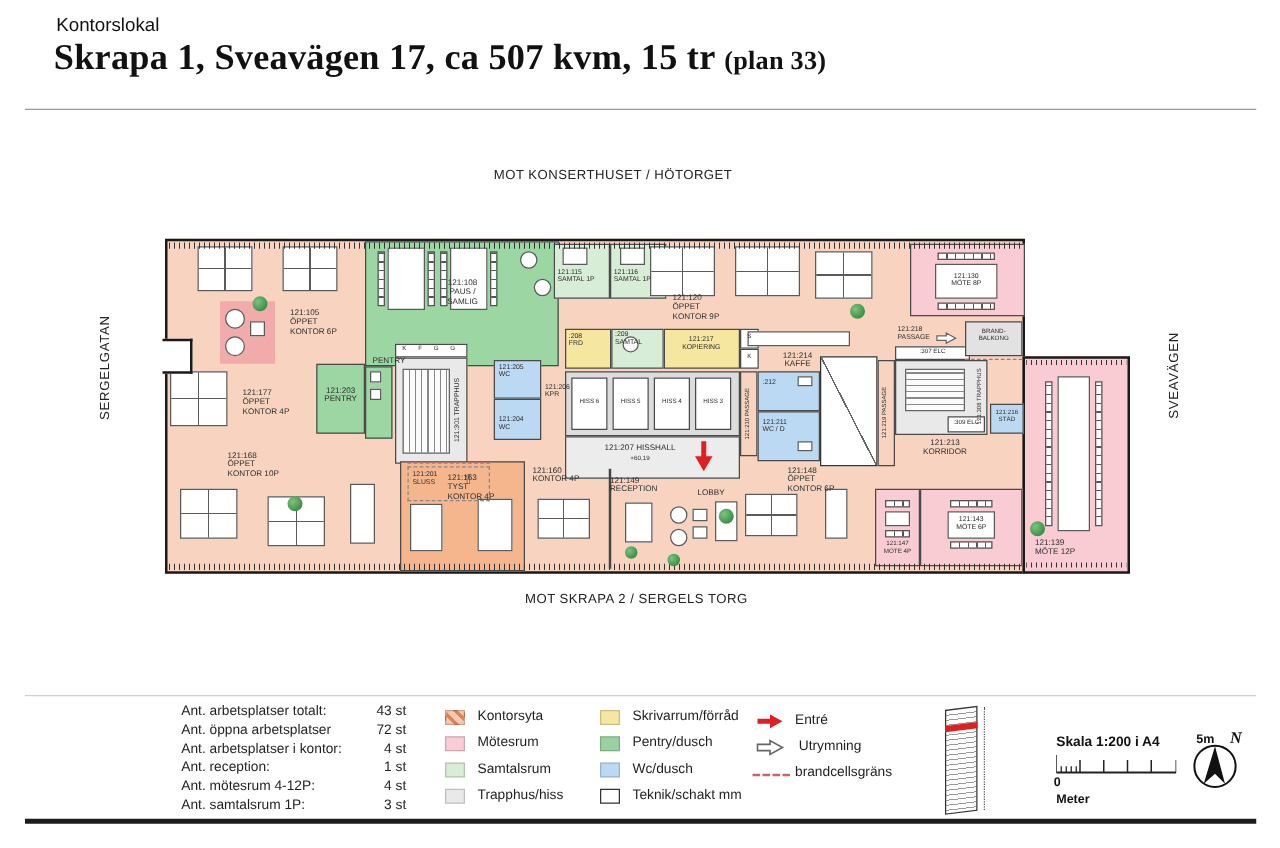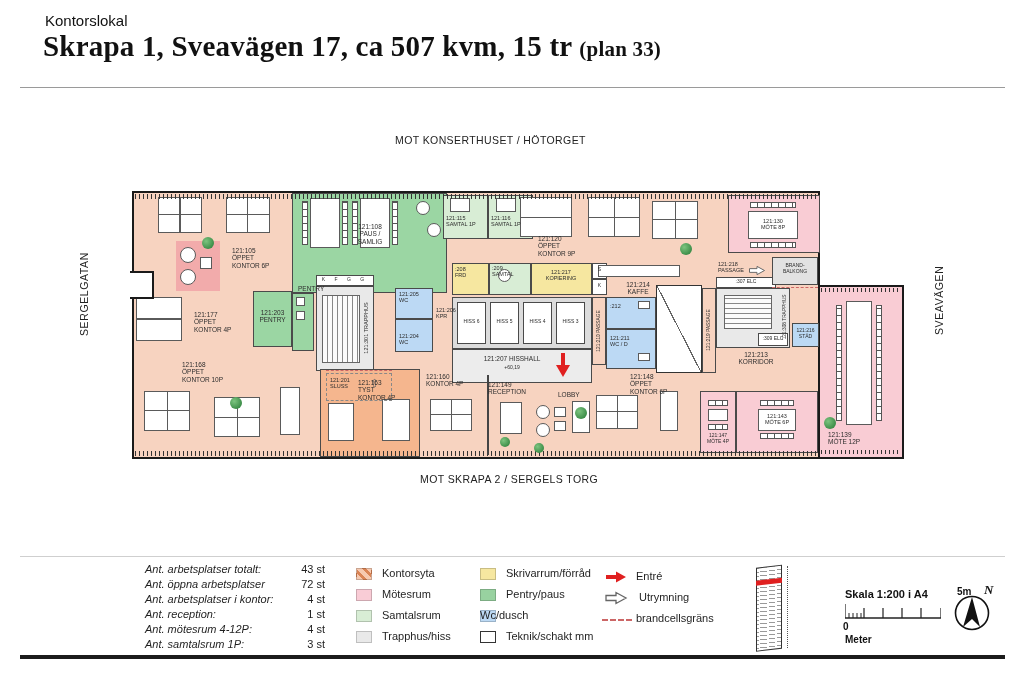--- a/index.html
+++ b/index.html
@@ -33,21 +33,21 @@
   .chv{position:absolute;width:6px;background:repeating-linear-gradient(0deg,#fff 0 6px,#555 6px 7px);border:1px solid #555;box-sizing:border-box;z-index:2;}
   .circ{position:absolute;border-radius:50%;background:#fff;border:1px solid #5a5a5a;box-sizing:border-box;z-index:2;}
   .plant{position:absolute;width:12px;height:12px;border-radius:50%;background:radial-gradient(circle at 35% 35%,#7cc47f,#3e8f4a 70%);z-index:4;}
   .treadsv{position:absolute;background:repeating-linear-gradient(90deg,#fbfbfb 0 4px,#888 4px 5px);border:1px solid #666;box-sizing:border-box;z-index:2;}
   .treadsh{position:absolute;background:repeating-linear-gradient(0deg,#fbfbfb 0 4px,#888 4px 5px);border:1px solid #666;box-sizing:border-box;z-index:2;}
   .diag{background-image:linear-gradient(to top right,transparent calc(50% - .6px),#666 calc(50% - .6px),#666 calc(50% + .6px),transparent calc(50% + .6px));background-color:#fff;}
   .wall{position:absolute;background:#444;z-index:3;}
   .dashr{position:absolute;border-top:1.5px dashed #c66;z-index:5;}
   .slussarrow{position:absolute;font-size:11px;color:#666;z-index:6;}
   
-  .stat-label{font-size:11px;color:#1f1f1f;font-style:italic;}
+  .stat-label{font-size:11px;color:#1f1f1f;}
   .stat-value{font-size:11px;color:#1f1f1f;text-align:right;}
   .sw{position:absolute;width:16px;height:12px;border:1px solid rgba(0,0,0,.18);box-sizing:border-box;}
   .sw.hatch{background-image:repeating-linear-gradient(45deg,transparent 0 4px,rgba(213,120,70,.85) 4px 7px);}
   .sw.tek{border:1.5px solid #333;}
   .leg-label{font-size:11px;color:#1f1f1f;white-space:nowrap;}
   .thick{background:#1c1c1c;}
   
   .tower{left:756px;top:566px;width:30px;height:84px;transform:skewY(-7deg);}
   .tower-face{position:absolute;left:0;top:0;width:26px;height:84px;border:1.2px solid #333;box-sizing:border-box;
     background:repeating-linear-gradient(180deg,#fff 0 3.2px,#999 3.2px 4px);}
@@ -324,23 +324,23 @@
 <div class="sw" style="left: 356px; top: 589px; background-color: rgb(249, 204, 214);"></div>
 <div class="abs leg-label" style="left:382px;top:588px;">Mötesrum</div>
 <div class="sw" style="left: 356px; top: 610px; background-color: rgb(216, 237, 213);"></div>
 <div class="abs leg-label" style="left:382px;top:609px;">Samtalsrum</div>
 <div class="sw" style="left: 356px; top: 631px; background-color: rgb(233, 233, 233);"></div>
 <div class="abs leg-label" style="left:382px;top:630px;">Trapphus/hiss</div>
 
 <div class="sw" style="left: 480px; top: 568px; background-color: rgb(246, 231, 160);"></div>
 <div class="abs leg-label" style="left:506px;top:567px;">Skrivarrum/förråd</div>
 <div class="sw" style="left: 480px; top: 589px; background-color: rgb(152, 210, 160);"></div>
-<div class="abs leg-label" style="left:506px;top:588px;">Pentry/paus</div>
+<div class="abs leg-label" style="left:506px;top:588px;">Pentry/dusch</div>
 <div class="sw" style="left: 480px; top: 610px; background-color: rgb(188, 217, 244);"></div>
-<div class="abs leg-label" style="left:480px;top:609px;">Wc/dusch</div>
+<div class="abs leg-label" style="left:506px;top:609px;">Wc/dusch</div>
 <div class="sw tek" style="left: 480px; top: 631px; background-color: rgb(255, 255, 255);"></div>
 <div class="abs leg-label" style="left:506px;top:630px;">Teknik/schakt mm</div>
 
 <svg class="abs" style="left:604px;top:570px;" width="24" height="14" viewBox="0 0 24 14">
   <path d="M2 5 H12 V1.5 L22 7 L12 12.5 V9 H2 Z" fill="#e02020"></path>
 </svg>
 <div class="abs leg-label" style="left:636px;top:570px;">Entré</div>
 <svg class="abs" style="left:604px;top:591px;" width="24" height="14" viewBox="0 0 24 14">
   <path d="M2 4.5 H12 V1.5 L22 7 L12 12.5 V9.5 H2 Z" fill="#fff" stroke="#666" stroke-width="1.3"></path>
 </svg>

